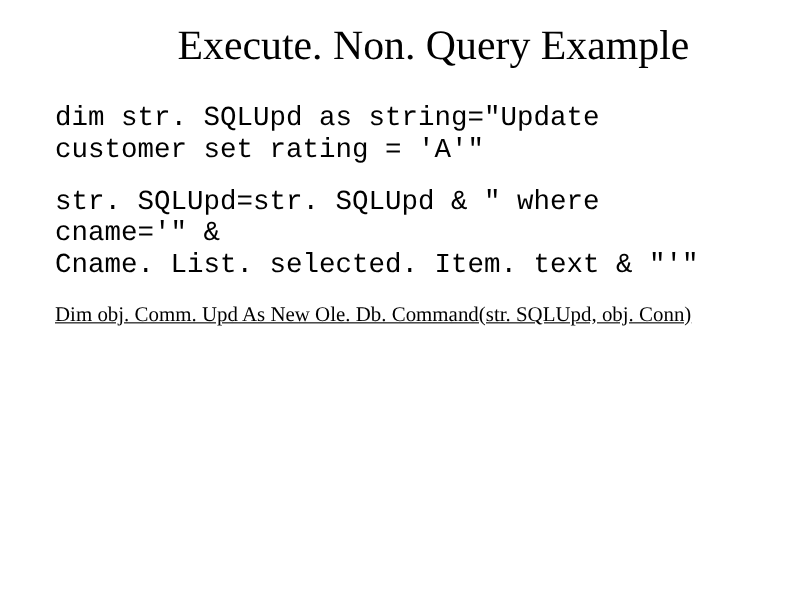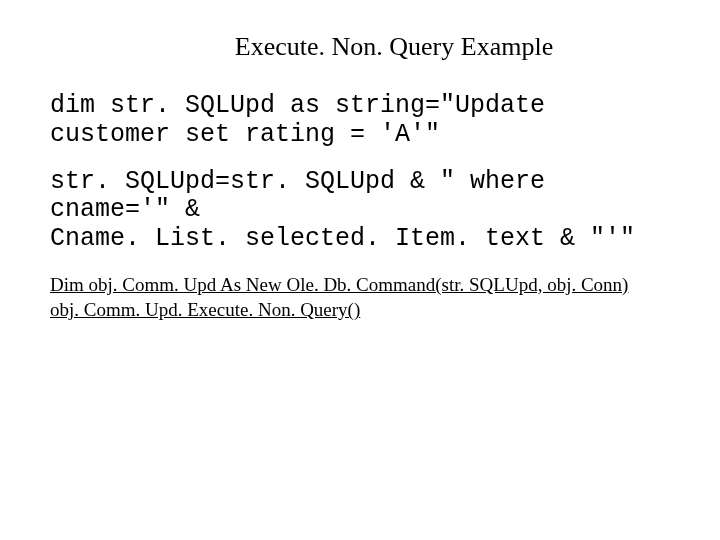--- a/index.html
+++ b/index.html
@@ -11,23 +11,23 @@
     font-family: "Times New Roman", Times, serif;
     color: #000000;
   }
   .slide {
     box-sizing: border-box;
     width: 720px;
     height: 540px;
     padding: 20px 50px 0 50px;
   }
   .title {
-    font-size: 26px;
+    font-size: 38px;
     text-align: center;
-    margin: 12px 0 30px 68px;
+    margin: 0 0 30px 68px;
     font-weight: normal;
   }
   .code-block {
     font-family: "Courier New", Courier, monospace;
     font-size: 25px;
     line-height: 1.15;
     white-space: pre-wrap;
     margin-bottom: 18px;
   }
   .small-line {
@@ -42,14 +42,13 @@
 
 <div class="slide">
   <h1 class="title">Execute. Non. Query Example</h1>
 
   <div class="code-block">dim str. SQLUpd as string="Update customer set rating = 'A'"</div>
 
   <div class="code-block">str. SQLUpd=str. SQLUpd &amp; " where cname='" &amp;
 Cname. List. selected. Item. text &amp; "'"</div>
 
   <div class="small-line">Dim obj. Comm. Upd As New Ole. Db. Command(str. SQLUpd, obj. Conn)</div>
-  <div class="small-line">obj. Comm. Upd. Execute. Non. Query()</div>
 </div>
 
 </body></html>

